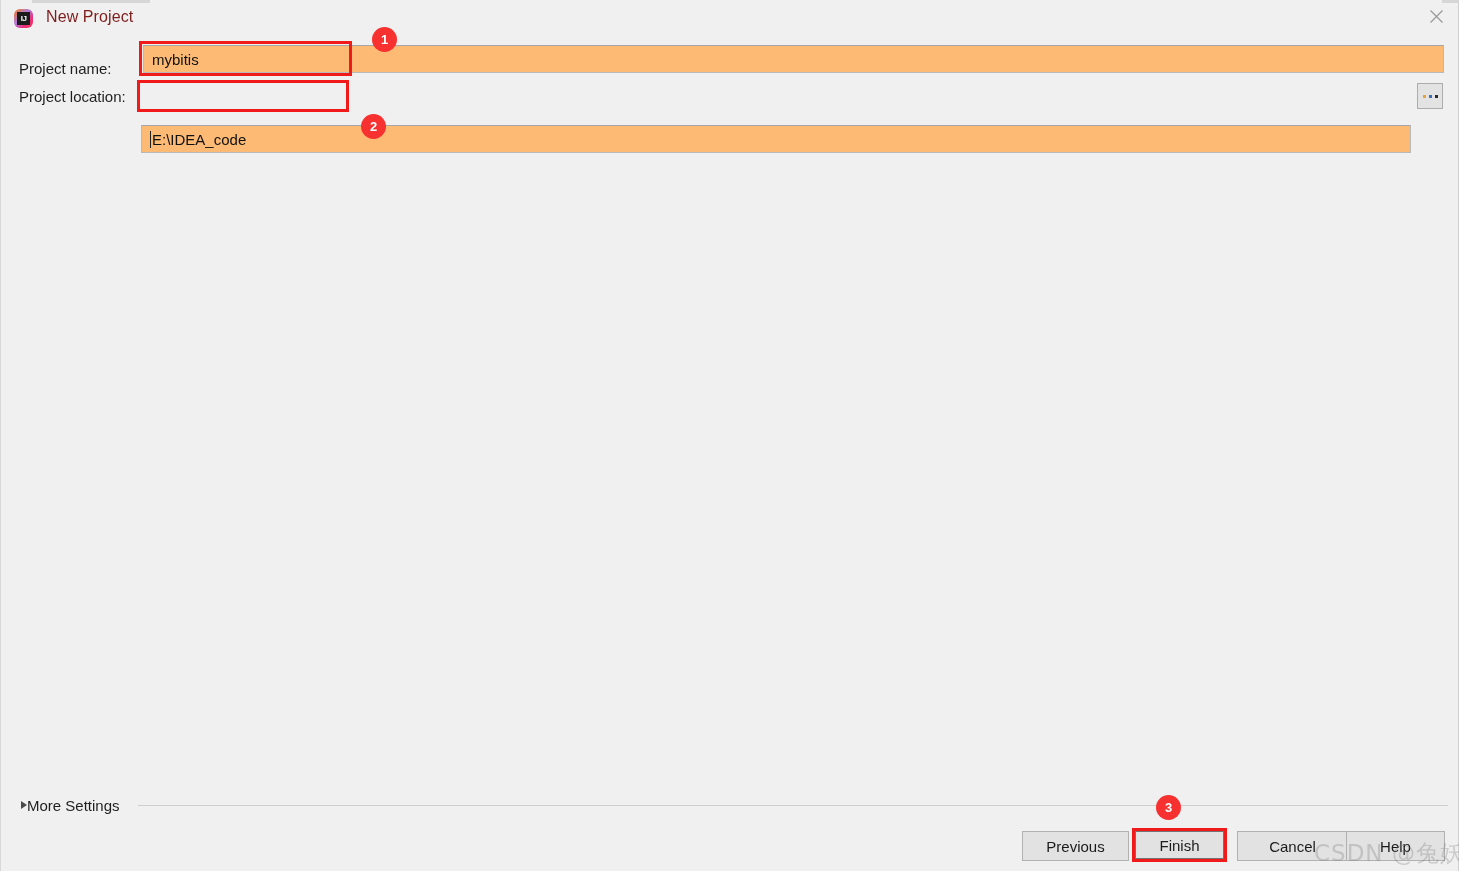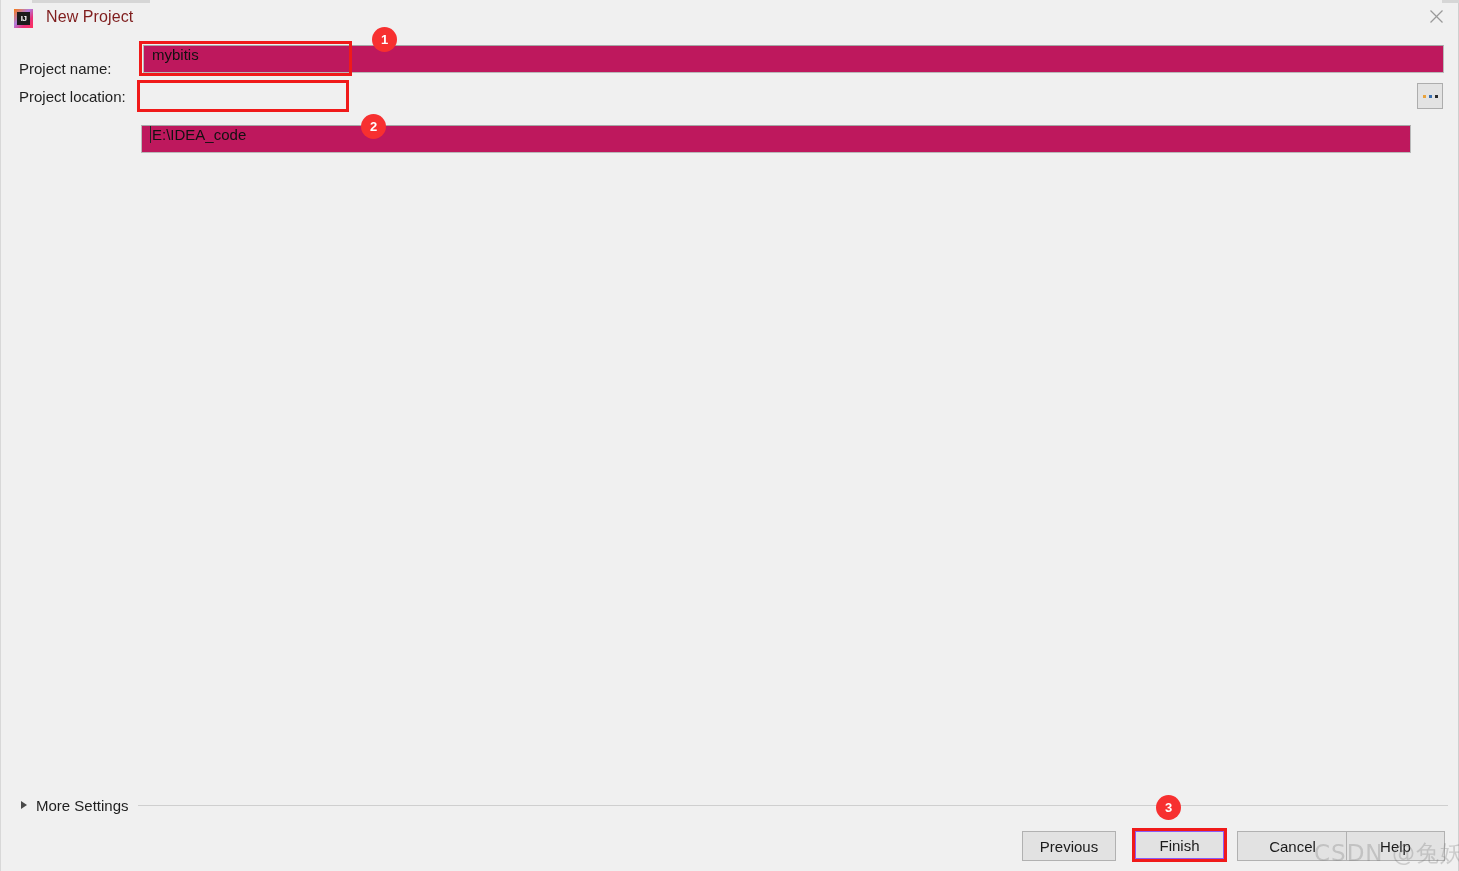--- a/index.html
+++ b/index.html
@@ -52,21 +52,21 @@
     top: 0;
     width: 1459px;
     height: 36px;
   }
   .app-icon {
     position: absolute;
     left: 13px;
     top: 9px;
     width: 19px;
     height: 19px;
-    border-radius: 0;
+    border-radius: 6px;
     overflow: hidden;
     background: linear-gradient(135deg, #f97a12 0%, #b07ddd 42%, #e8307a 70%, #fe315d 100%);
   }
   .app-icon .ij-sq {
     position: absolute;
     left: 3px;
     top: 3px;
     width: 13px;
     height: 13px;
     background: #1b1b1b;
@@ -111,27 +111,28 @@
     font-size: 15px;
     color: #1f1f1f;
     white-space: nowrap;
   }
   .label-name    { left: 18px;  top: 51px; margin-top: 9px; }
   .label-location{ left: 18px;  top: 88px; }
 
   .field {
     position: absolute;
     box-sizing: border-box;
-    background: #be185d;
+    background: #fdba74;
     border: 1px solid #b9b9b9;
     border-top-color: #a6a6a6;
     font-size: 15px;
     color: #111111;
     padding: 0 8px;
     display: flex;
+    align-items: center;
   }
   .field-name {
     left: 142px;
     top: 45px;
     width: 1301px;
     height: 28px;
   }
   .field-location {
     left: 140px;
     top: 82px;
@@ -199,21 +200,20 @@
   .badge-3 { left: 1155px; top: 795px; width: 25px; height: 25px; }
 
   
   .more-settings {
     position: absolute;
     left: 20px;
     top: 796px;
     height: 18px;
     display: flex;
     align-items: center;
-    gap: 9px;
   }
   .ms-arrow {
     width: 0;
     height: 0;
     border-left: 6px solid #4a4a4a;
     border-top: 4.5px solid transparent;
     border-bottom: 4.5px solid transparent;
   }
   .ms-label {
     font-size: 15px;
@@ -235,22 +235,22 @@
     height: 30px;
     background: #e2e2e2;
     border: 1px solid #b1b1b1;
     font-size: 15px;
     color: #1b1b1b;
     display: flex;
     align-items: center;
     justify-content: center;
     font-family: "Liberation Sans", sans-serif;
   }
-  .btn-previous { left: 1021px; top: 831px; width: 94px; }
-  .btn-finish   { left: 1133px; top: 830px; width: 91px; height: 30px; border: 2px solid #8b5cf6; background: #e2e2e2; }
+  .btn-previous { left: 1021px; top: 831px; width: 107px; }
+  .btn-finish   { left: 1133px; top: 830px; width: 91px; height: 30px; border: 2px solid #737373; background: #e2e2e2; }
   .btn-cancel   { left: 1236px; top: 831px; width: 111px; }
   .btn-help     { left: 1345px; top: 831px; width: 99px; text-align: right; }
 
   
   .watermark {
     position: absolute;
     left: 1313px;
     top: 838px;
     font-size: 23px;
     color: rgba(120,120,120,0.30);

